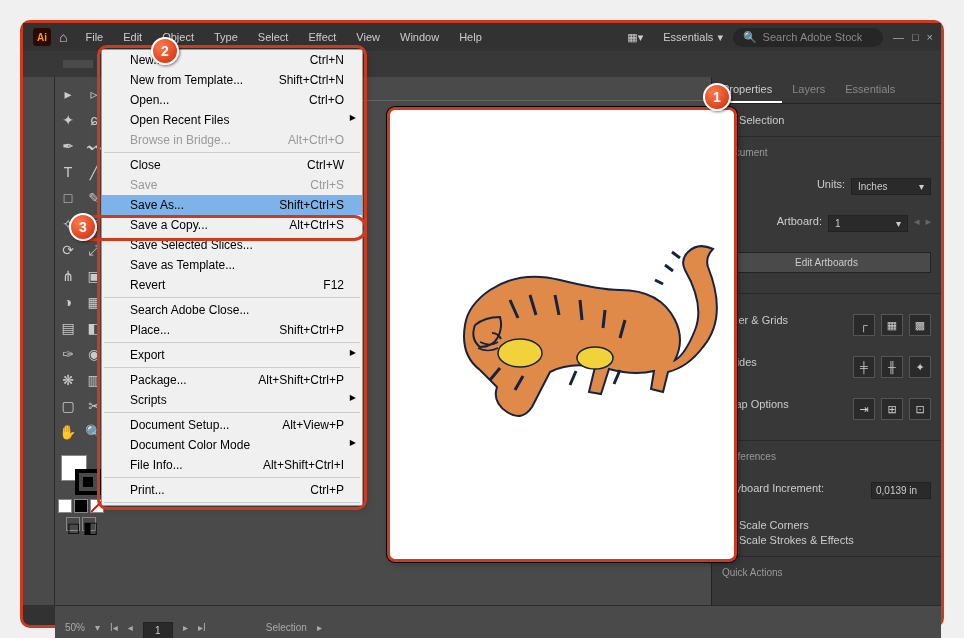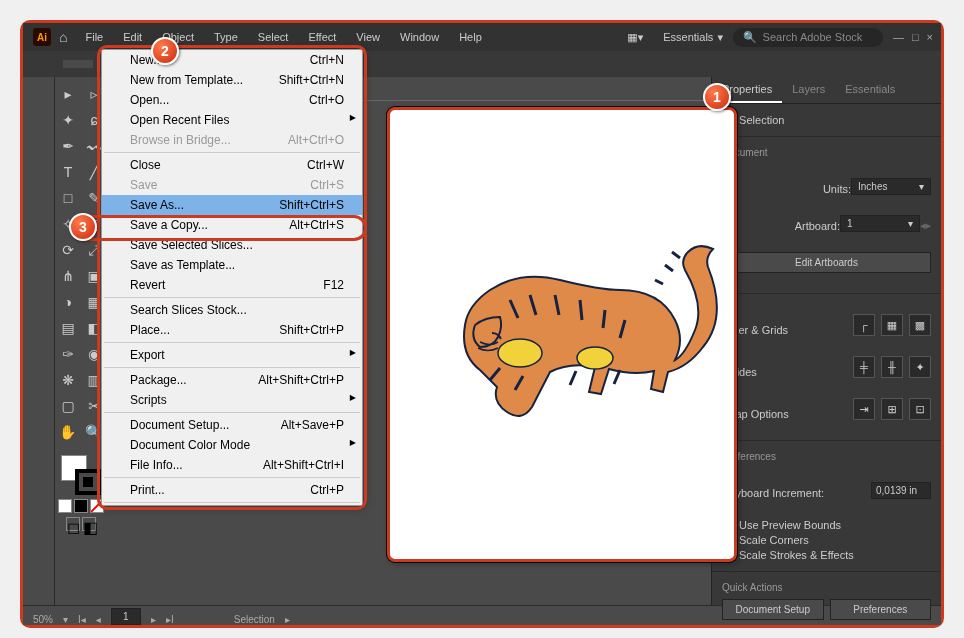--- a/index.html
+++ b/index.html
@@ -23,29 +23,29 @@
 .swatches { width: 52px; margin-top: 10px; }
 .sw-main { position: relative; width: 40px; height: 40px; margin: 4px auto; }
 .sw-fill { width: 26px; height: 26px; background: #fff; border: 1px solid #888; position: absolute; top: 0; left: 0; }
 .sw-stroke { width: 26px; height: 26px; background: #000; border: 4px solid #000; box-shadow: inset 0 0 0 4px #4a4a4a; position: absolute; bottom: 0; right: 0; }
 .sw-row { display: flex; justify-content: center; gap: 2px; margin-top: 4px; }
 .sw-mini { width: 14px; height: 14px; border: 1px solid #888; }
 .canvas-area { flex: 1; background: #4a4a4a; position: relative; padding: 6px 0 0 0; }
 .hruler { height: 18px; background: #4a4a4a; border-bottom: 1px solid #666; }
 .artboard { position: absolute; top: 30px; left: 280px; width: 350px; height: 455px; background: #fff; box-shadow: 0 0 0 1px #000, 2px 2px 6px rgba(0,0,0,.3); border: 3px solid #cc3a1f; border-radius: 8px; }
 .tiger { position: absolute; top: 120px; left: 30px; width: 300px; }
-.statusbar { height: 20px; background: #4a4a4a; border-top: 1px solid #2a2a2a; display: flex; align-items: flex-end; color: #aaa; font-size: 10px; padding: 0 10px; gap: 10px; }
+.statusbar { height: 20px; background: #4a4a4a; border-top: 1px solid #2a2a2a; display: flex; align-items: flex-start; color: #aaa; font-size: 10px; padding: 16px 10px; gap: 10px; margin-left: 32px; }
 .rpanel { width: 230px; background: #383838; color: #ccc; font-size: 11px; border-left: 1px solid #222; }
 .rp-tabs { display: flex; border-bottom: 1px solid #222; }
 .rp-tab { padding: 6px 10px; cursor: default; }
 .rp-tab.active { background: #383838; border-bottom: 2px solid #fff; }
 .rp-tab.inactive { color: #888; }
 .rp-body { padding: 10px; }
 .rp-sec { font-size: 10px; color: #999; margin: 10px 0 6px; }
-.rp-row { display: flex; align-items: flex-end; justify-content: space-between; margin: 20px 0; }
+.rp-row { display: flex; align-items: flex-start; justify-content: space-between; margin: 20px 0; gap: 6px; }
 .rp-sel { background: #2a2a2a; border: 1px solid #222; color: #ccc; padding: 2px 6px; font-size: 10px; width: 80px; display: flex; justify-content: space-between; }
 .rp-btn { background: #4a4a4a; border: 1px solid #222; color: #ccc; padding: 4px 10px; font-size: 10px; text-align: center; }
 .rp-icgrid { display: flex; gap: 6px; }
 .rp-ic { width: 22px; height: 22px; background: #2a2a2a; border: 1px solid #555; display: flex; align-items: center; justify-content: center; font-size: 11px; }
 .rp-chk { display: flex; align-items: center; gap: 6px; margin: 3px 0; }
 .rp-chk .cb { width: 11px; height: 11px; border: 1px solid #888; background: #2a2a2a; }
 .rp-input { background: #2a2a2a; border: 1px solid #222; color: #ccc; padding: 2px 4px; font-size: 10px; width: 60px; }
 .rp-hr { border: none; border-top: 1px solid #2a2a2a; margin: 10px -10px; }
 .qa-btns { display: flex; gap: 6px; margin-top: 6px; }
 
@@ -227,36 +227,28 @@
           </div>
         </div>
         <hr class="rp-hr">
         <div class="rp-sec">Preferences</div>
         <div class="rp-row">
           <span>Keyboard Increment:</span>
           <input class="rp-input" value="0,0139 in" style="">
         </div>
         <div class="rp-chk">
             <div class="cb"></div>
-            <span>Use Preview Bounds</span>
-          </div>
-        <div class="rp-chk">
-            <div class="cb"></div>
             <span>Scale Corners</span>
           </div>
         <div class="rp-chk">
             <div class="cb"></div>
             <span>Scale Strokes &amp; Effects</span>
           </div>
         <hr class="rp-hr">
         <div class="rp-sec">Quick Actions</div>
-        <div class="qa-btns">
-          <div class="rp-btn" style="flex:1">Document Setup</div>
-          <div class="rp-btn" style="flex:1">Preferences</div>
-        </div>
       </div>
     </div>
   </div>
 
   <div class="statusbar">
     <span>50%</span>
       <span>▾</span>
     <span>I◂</span>
     <span>◂</span>
     <span class="rp-input" style="width:30px;text-align:center">1</span>
@@ -310,21 +302,21 @@
       </div>
       <div class="fm-item">
         <span>Save as Template...</span>
       </div>
       <div class="fm-item">
         <span>Revert</span>
         <span>F12</span>
       </div>
       <div class="fm-sep"></div>
       <div class="fm-item">
-        <span>Search Slices Stock...</span>
+        <span>Search Adobe Close...</span>
       </div>
       <div class="fm-item">
         <span>Place...</span>
         <span>Shift+Ctrl+P</span>
       </div>
       <div class="fm-sep"></div>
       <div class="fm-item">
         <span>Export</span>
         <span class="arr" style="font-size: 8px;">▶</span>
       </div>
@@ -333,21 +325,21 @@
         <span>Package...</span>
         <span>Alt+Shift+Ctrl+P</span>
       </div>
       <div class="fm-item">
         <span>Scripts</span>
         <span class="arr" style="font-size: 8px;">▶</span>
       </div>
       <div class="fm-sep"></div>
       <div class="fm-item">
         <span>Document Setup...</span>
-        <span>Alt+Save+P</span>
+        <span>Alt+View+P</span>
       </div>
       <div class="fm-item">
         <span>Document Color Mode</span>
         <span class="arr" style="font-size: 8px;">▶</span>
       </div>
       <div class="fm-item">
         <span>File Info...</span>
         <span>Alt+Shift+Ctrl+I</span>
       </div>
       <div class="fm-sep"></div>

